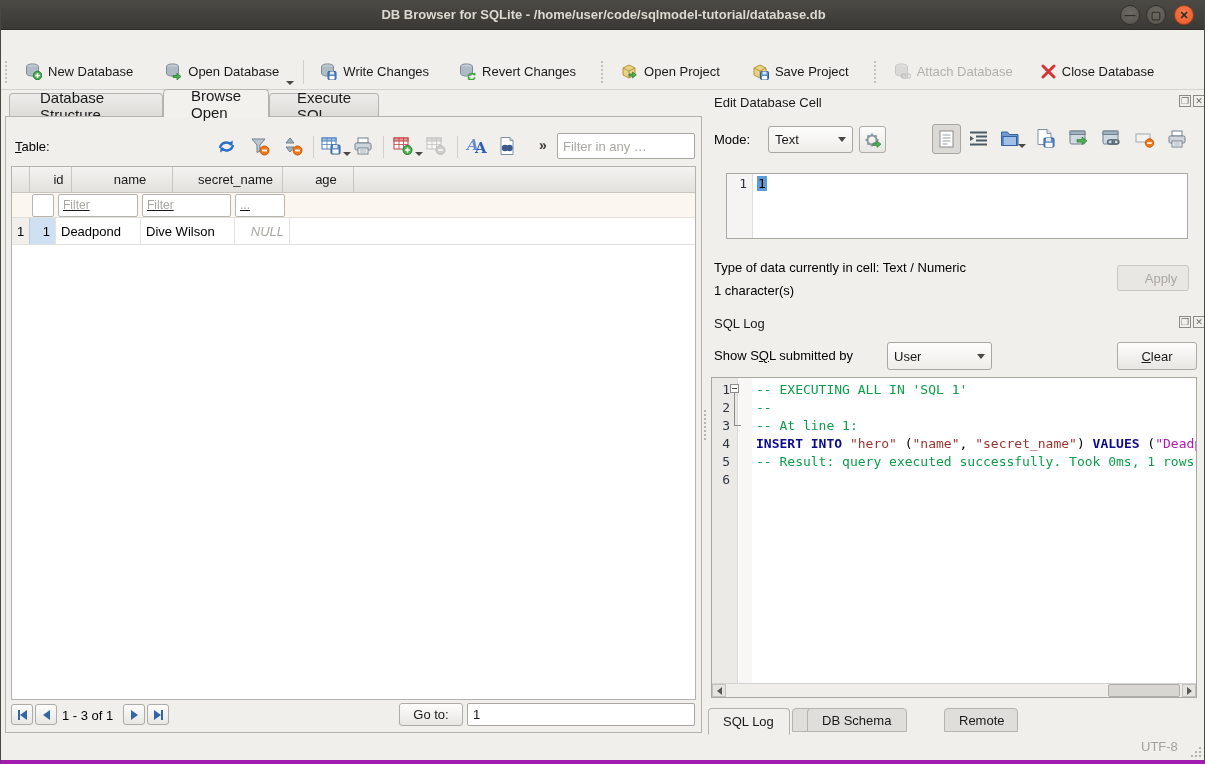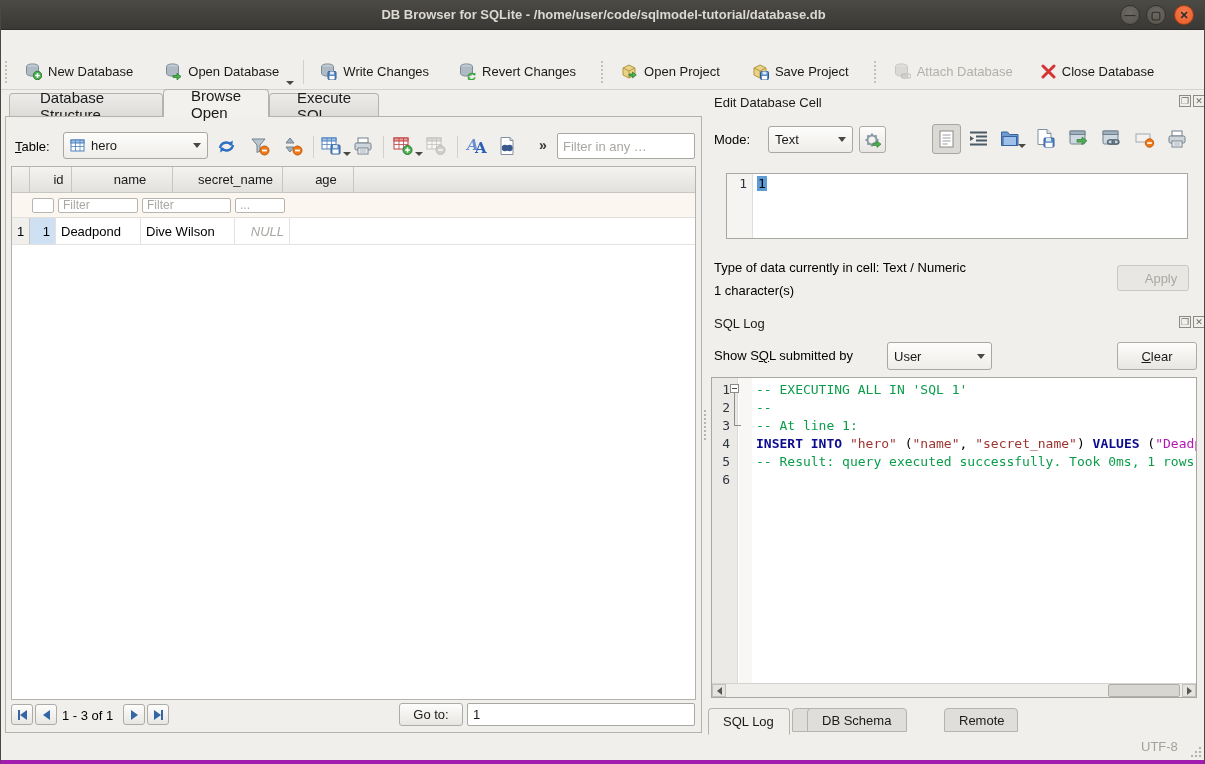--- a/index.html
+++ b/index.html
@@ -51,22 +51,22 @@
   .txt-input { border:1px solid #a9a7a2; background:#fff; font-size:13px; padding:0 5px;
     font-family:"Liberation Sans",sans-serif; color:#1a1a1a; border-radius:2px; }
   .txt-input::placeholder { color:#a9a7a2; }
 
   
   #grid { left:10px; top:166px; width:685px; height:534px; background:#fff; border:1px solid #b5b3ae; }
   .g-header { display:flex; height:26px; background:linear-gradient(#f4f3f1,#e3e1dd); border-bottom:1px solid #c8c6c1;gap:16px; }
   .g-hcell { border-right:1px solid #c8c6c1; display:flex; align-items:center; justify-content:center;
     font-size:13px; color:#1a1a1a; }
   .g-filterrow { display:flex; height:25px; background:#fbf6f0; border-bottom:1px solid #e2e0dc; align-items:center; }
-  .g-filterrow input { height:15px; margin:0 2px; border:1px solid #b7b5b0; border-radius:2px; background:#fff;
-    font-size:12px; padding:0 4px; color:#1a1a1a; }
+  .g-filterrow input { height:23px; margin:0 2px; border:1px solid #b7b5b0; border-radius:2px; background:#fff;
+    font-size:12px; padding:0 4px; color:#1a1a1a;text-decoration:underline; }
   .g-filterrow input::placeholder { color:#a9a7a2; }
   .g-row { display:flex; height:27px; border-bottom:1px solid #e4e2de; font-size:13px; }
   .g-cell { border-right:1px solid #e4e2de; display:flex; align-items:center; padding:0 5px; color:#000; }
   .rowhead { background:#f0efeb; border-right:1px solid #c8c6c1; justify-content:center; padding:0; }
 
   
   .nav-btn { display:flex; align-items:center; justify-content:center; width:22px; height:21px;
     background:linear-gradient(#fdfdfc,#e8e6e2); border:1px solid #aeaca7; border-radius:3px; }
   .tri { width:0; height:0; }
   .tri.left  { border-top:5px solid transparent; border-bottom:5px solid transparent; border-right:7px solid #3465a4; }
@@ -243,29 +243,20 @@
   <div class="main-tab active" style="left:162px; width:106px;">
       <span>Browse Open</span>
     </div>
   <div class="main-tab" style="left:268px; width:110px;">
       <span>Execute SQL</span>
     </div>
 
   <div id="left-frame" class="abs"></div>
 
   <span class="abs mnud" style="left:14px; top:139px; font-size:13px;">Table:</span>
-  <div class="abs combo" style="left:62px; top:132px; width:145px; height:27px;">
-    <svg width="15" height="13" viewBox="0 0 15 13">
-        <rect x="1" y="1" width="13" height="11" fill="#fff" stroke="#4f81bd"></rect>
-        <rect x="1" y="1" width="13" height="3" fill="#9dc3e6" stroke="#4f81bd"></rect>
-        <path d="M5.5 1 v11 M10 1 v11 M1 7.5 h13" stroke="#4f81bd" stroke-width=".8"></path>
-      </svg>
-    <span>hero</span>
-    <span class="cbx-caret"></span>
-  </div>
 
   <div class="abs icon-btn" style="left:215px; top:136px;">
     <svg width="21" height="21" viewBox="0 0 21 21">
         <path d="M4 12 a6.5 6.5 0 0 1 11.5 -3" fill="none" stroke="#2d6fc4" stroke-width="2.4"></path>
         <path d="M16.8 4.5 l-.4 5 -4.6 -1.8" fill="#2d6fc4"></path>
         <path d="M17 9 a6.5 6.5 0 0 1 -11.5 3" fill="none" stroke="#2d6fc4" stroke-width="2.4"></path>
         <path d="M4.2 16.5 l.4 -5 4.6 1.8" fill="#2d6fc4"></path>
       </svg>
   </div>
 

